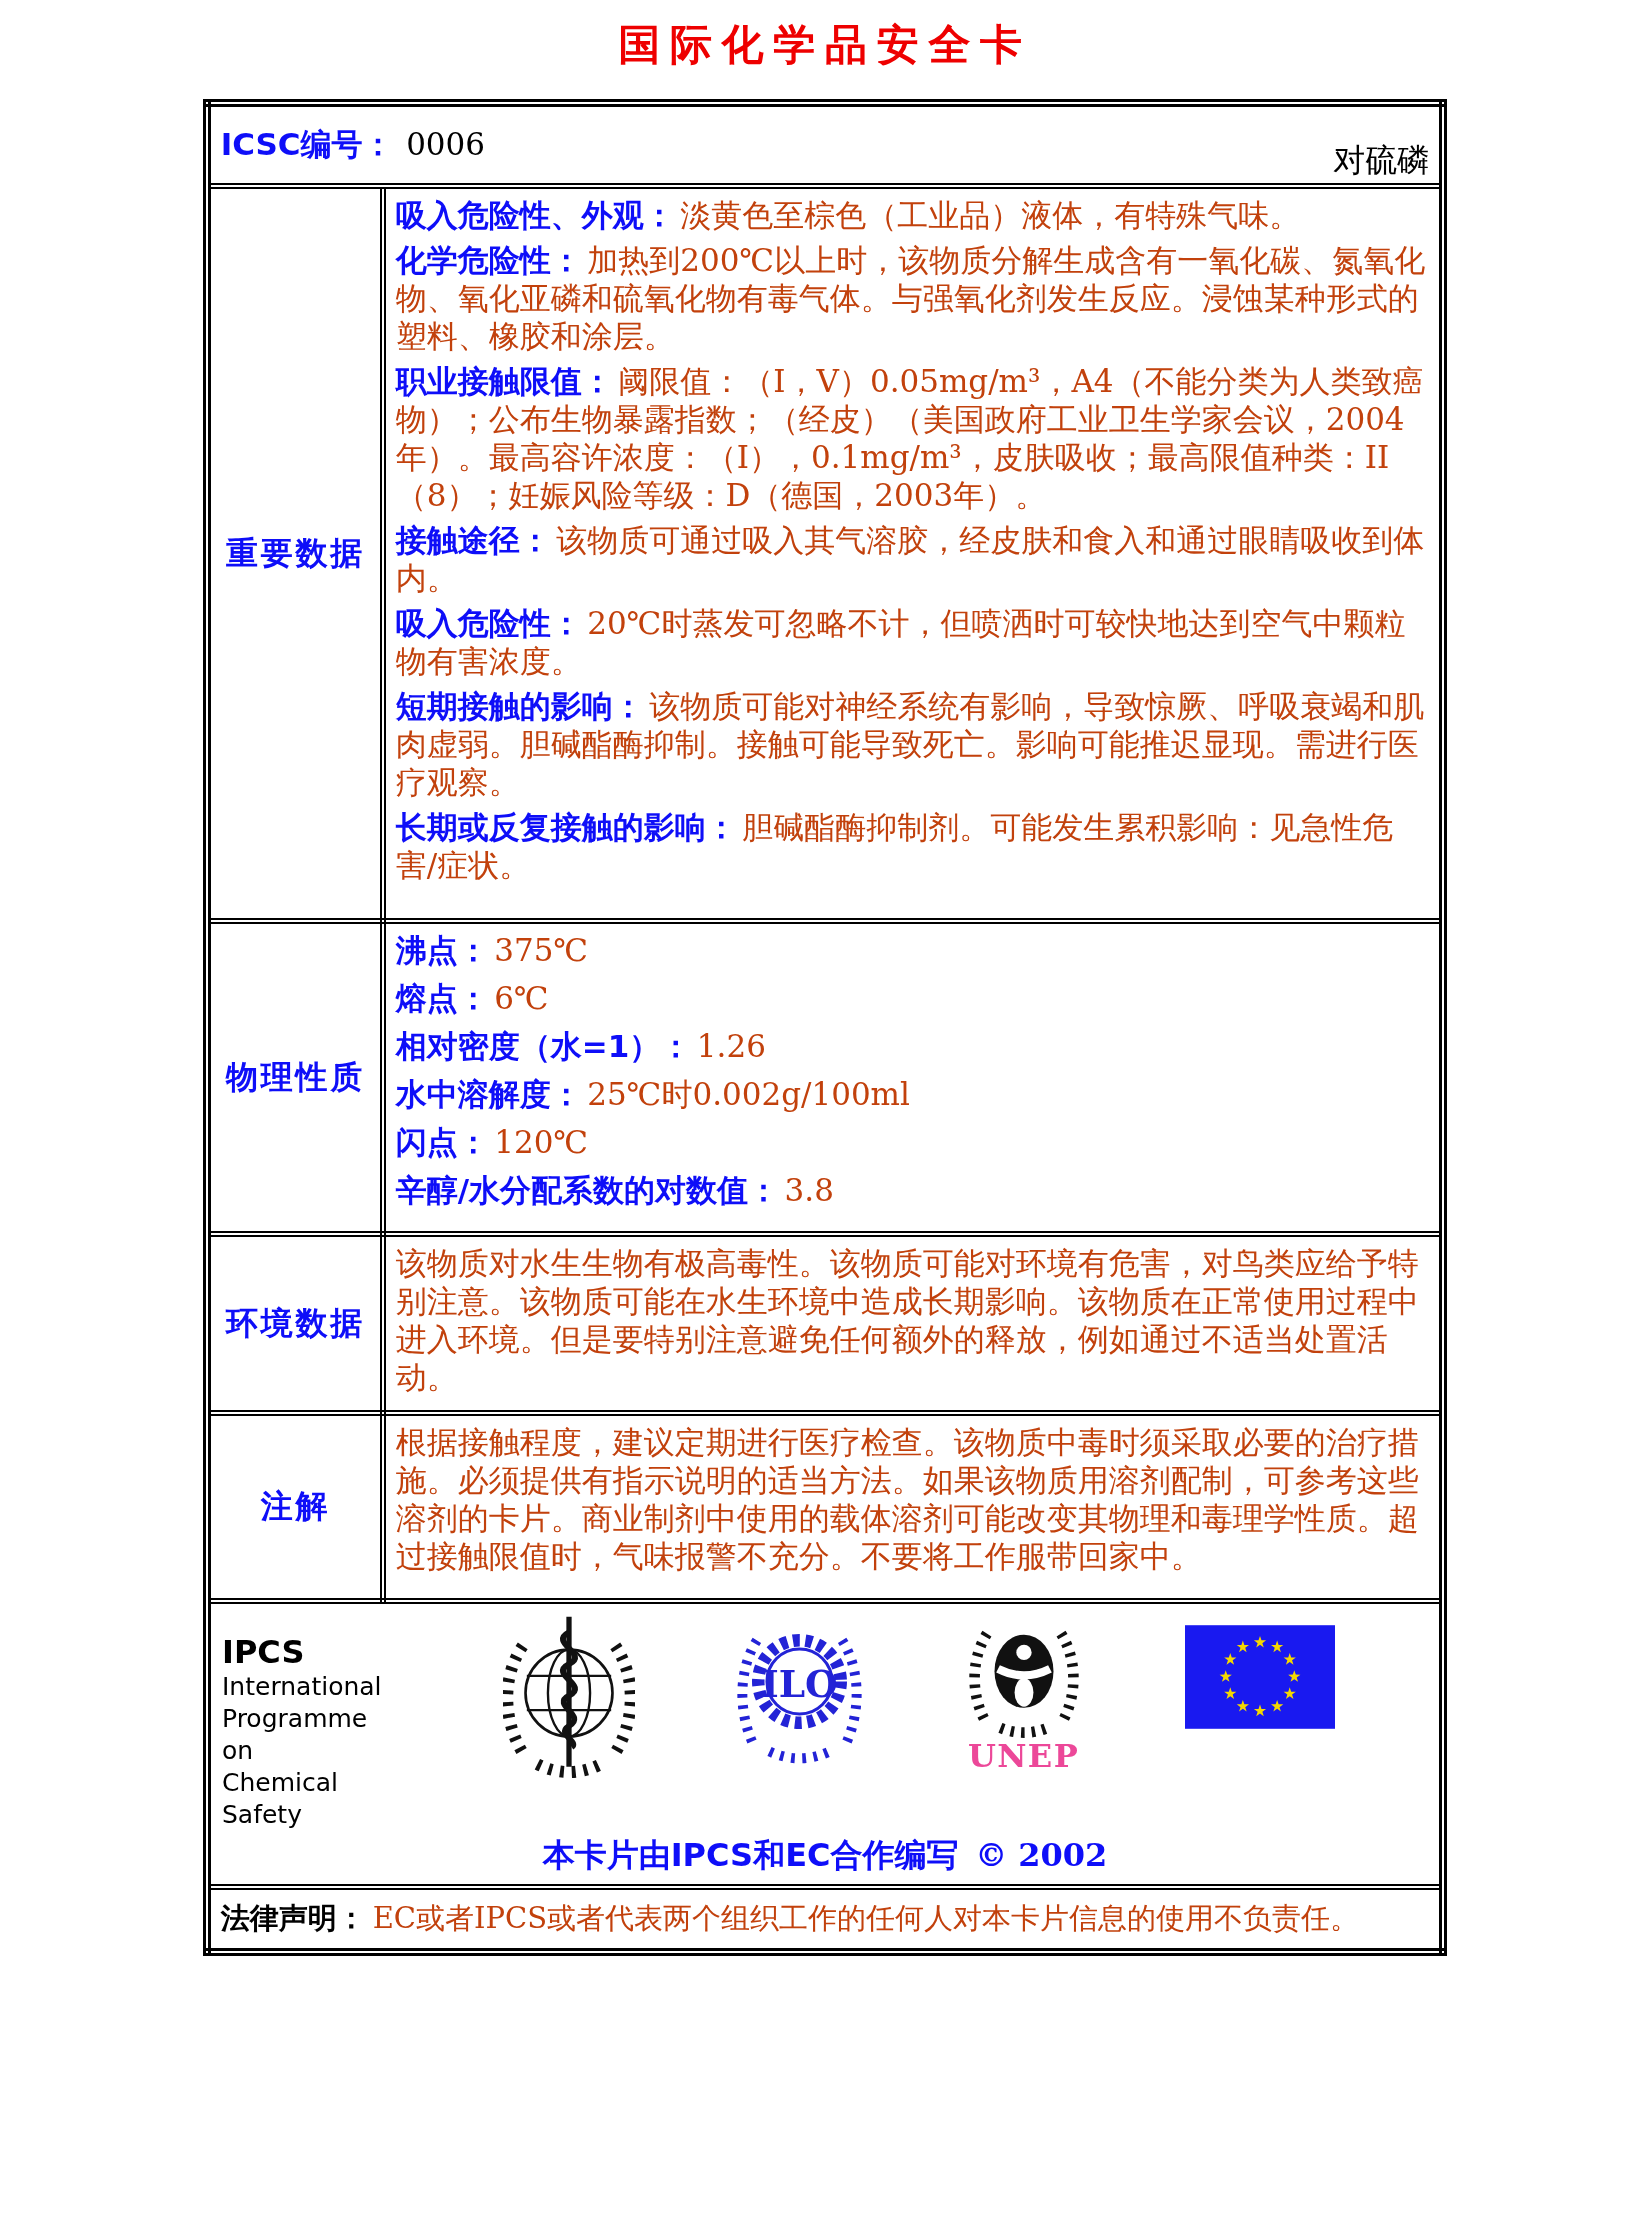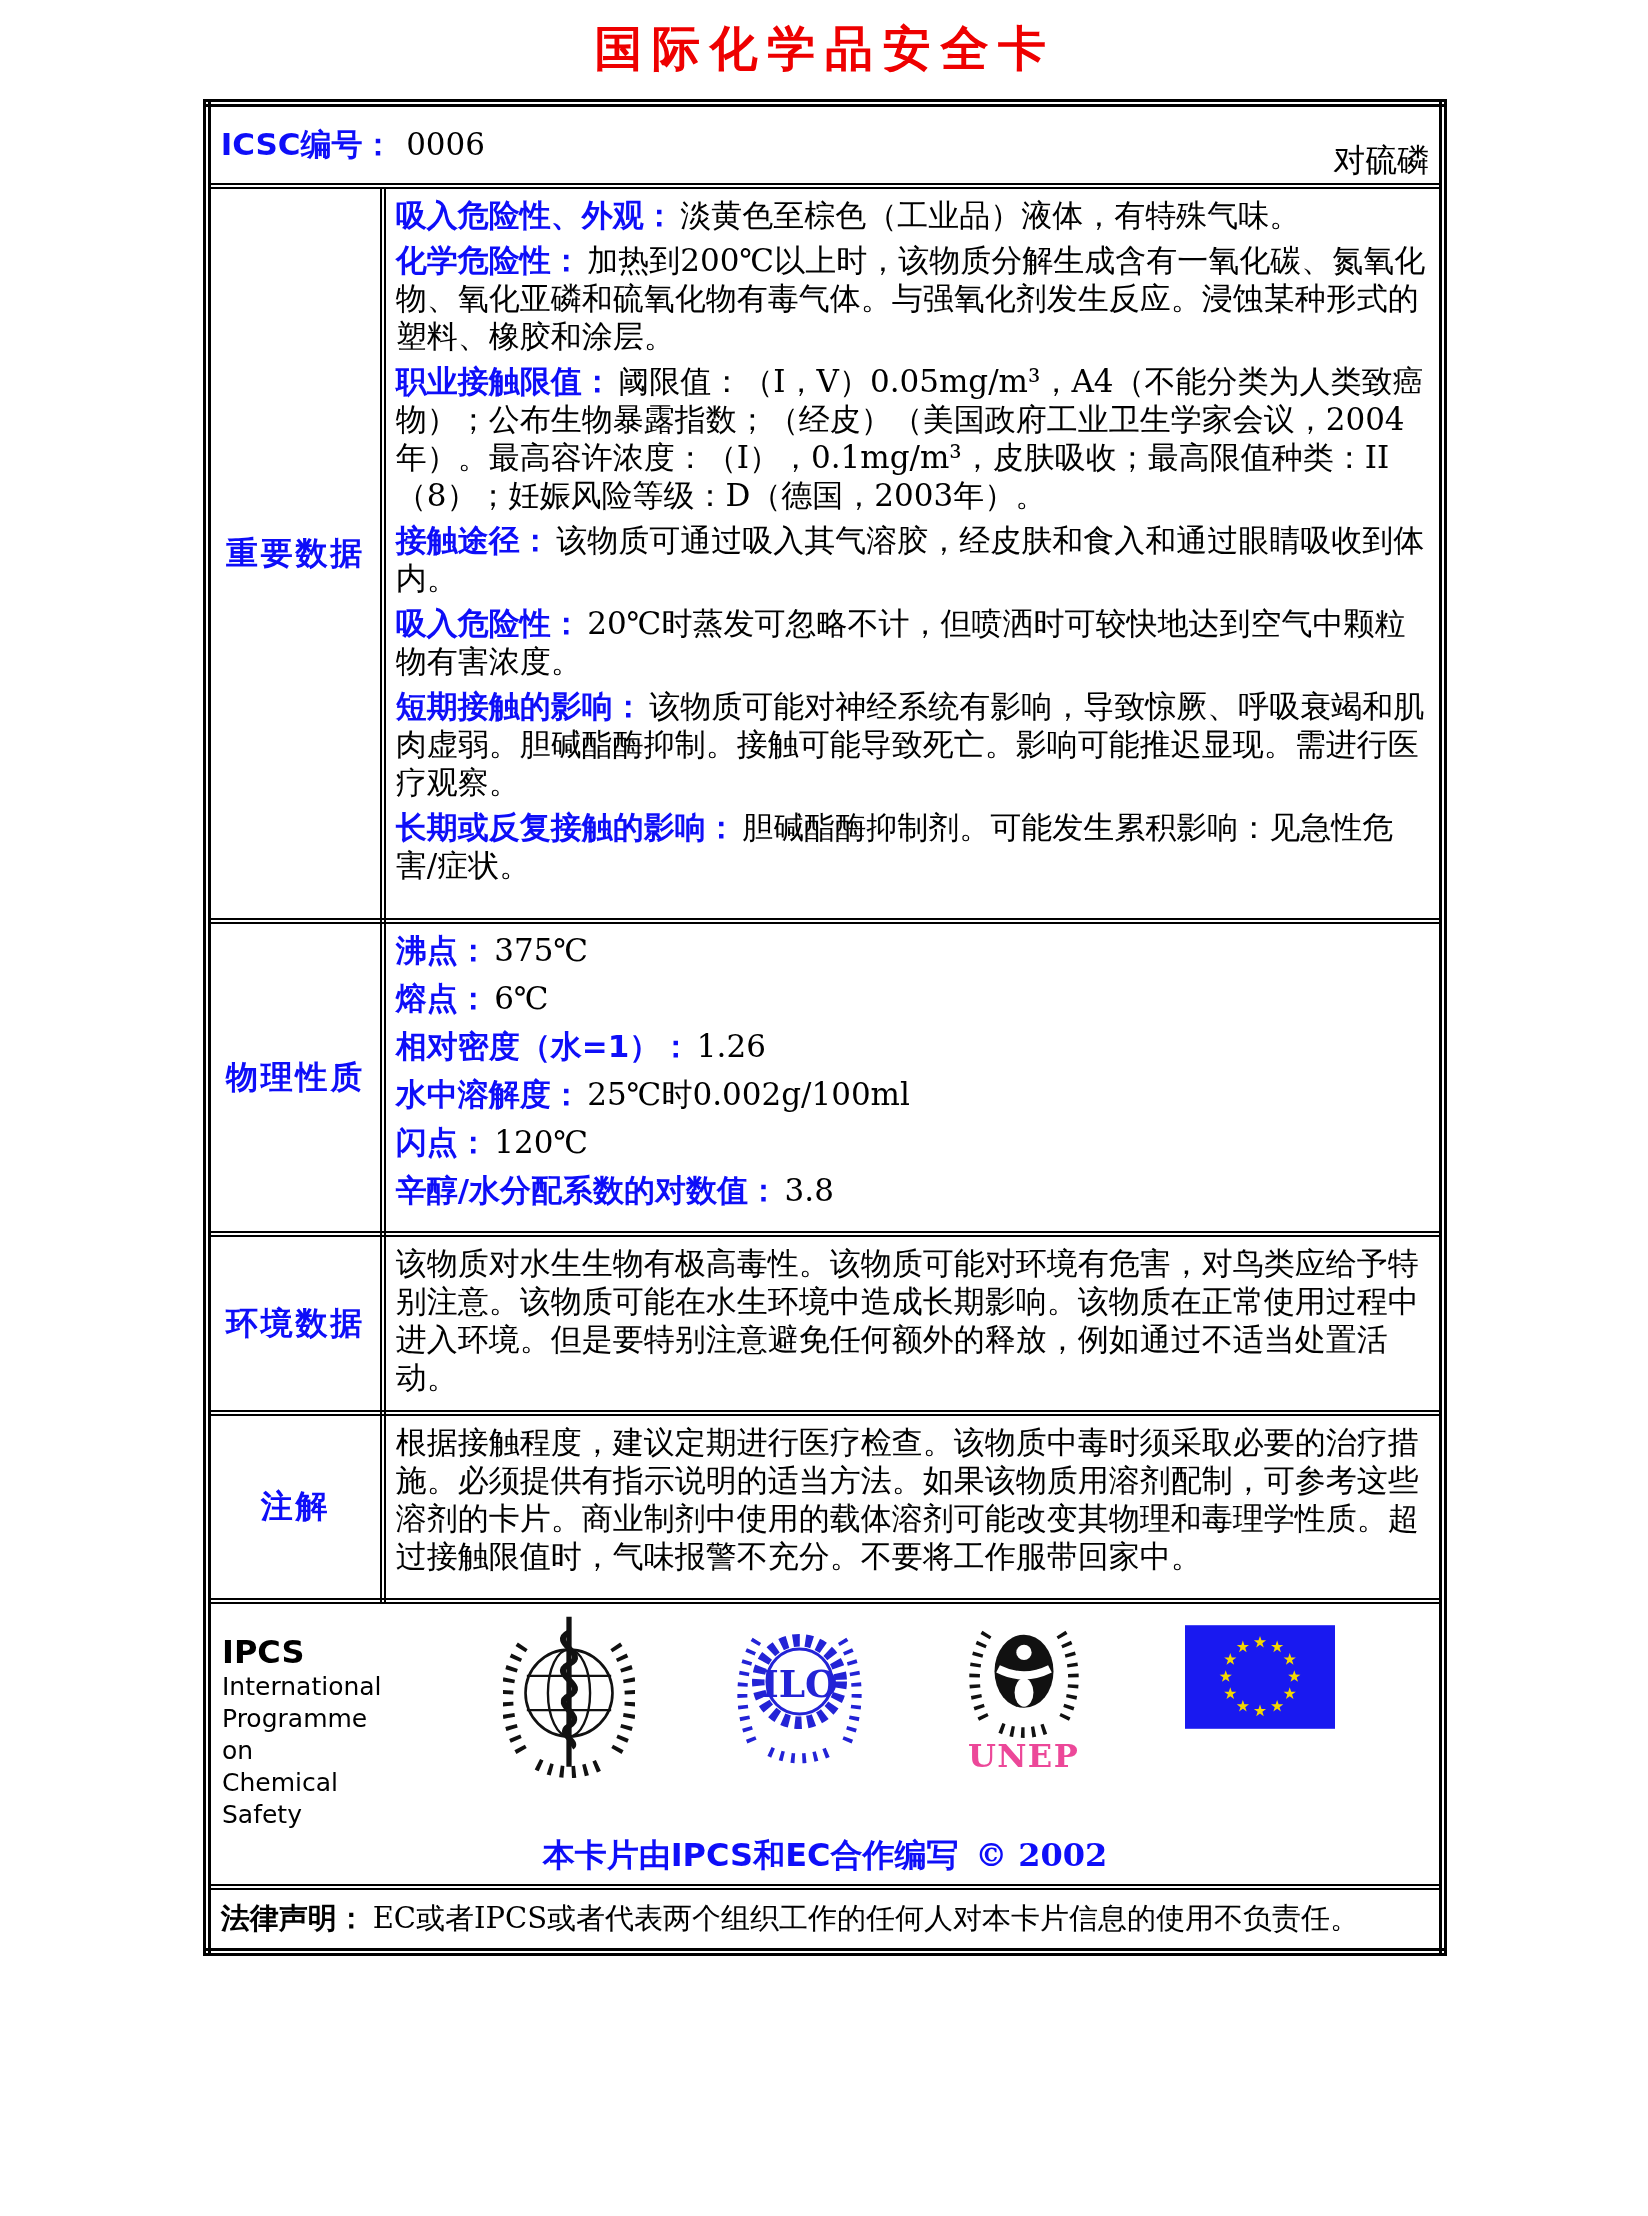--- a/index.html
+++ b/index.html
@@ -16,21 +16,21 @@
     width:1649px;height:2216px;
     background:#ffffff;
     font-family:"DejaVu Sans",sans-serif;
     position:relative;
     color:#000;
   }
   .doc-title{
     position:absolute;top:16.7px;left:203px;width:1244px;
     text-align:center;
     color:var(--red);
-    font-size:48px;font-weight:bold;
+    font-size:42px;font-weight:bold;
     letter-spacing:9.7px;
     font-family:Liberation Serif, serif;
   }
   table.card{
     position:absolute;left:203px;top:99px;width:1244px;
     border-collapse:collapse;table-layout:fixed;
     border:8.4px double #000;
   }
   td{border:6.3px double #000;vertical-align:top;}
   col.label-col{width:176px;}
@@ -53,21 +53,21 @@
     letter-spacing:2.8px;
     font-family:"DejaVu Sans",sans-serif;
   }
 
   
   .content-cell{padding:7px 9.7px;}
   .content-cell p{margin:0 0 7px 0;}
   .body-text{
     font-family:"DejaVu Serif",serif;
     font-size:31px;line-height:38px;
-    color:#000000;
+    color:#c2410c;
   }
   .content-cell .blue-label{font-size:31px;line-height:38px;margin-right:5.6px;}
   .important-cell{height:735px;}
   .props-cell{height:313px;}
   .props-cell p{margin:0;line-height:43px;}
   .env-cell{height:152px;}
   .notes-cell{height:188px;}
   .addl-cell{height:47px;vertical-align:middle;}
 
   

